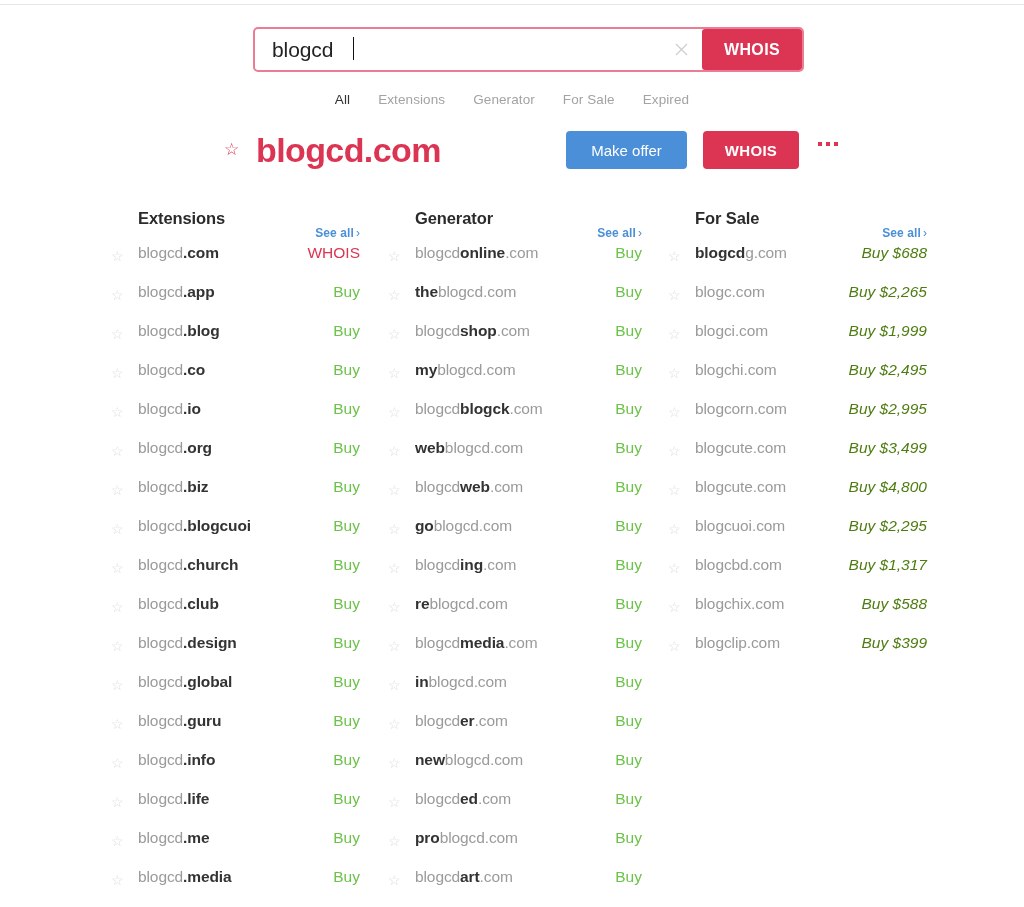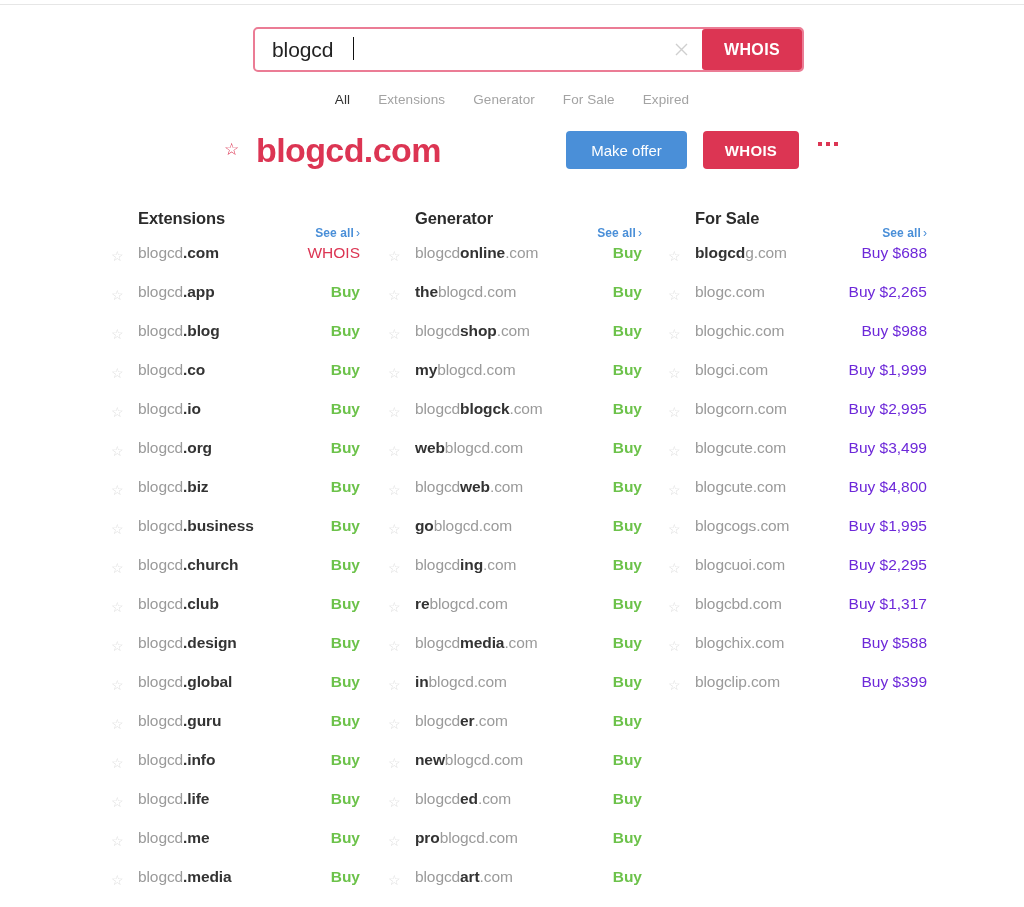--- a/index.html
+++ b/index.html
@@ -210,23 +210,23 @@
   }
   .row-name .em { color: #333; font-weight: bold; }
   .row-name .plain { color: #9a9a9a; font-weight: normal; }
   .row-action {
     position: absolute;
     right: 0; top: 1px;
     font-size: 15.5px;
     white-space: nowrap;
     cursor: pointer;
   }
-  .act-buy { color: #6cc24a; font-weight: bold; }
+  .act-buy { color: #6cc24a; }
   .act-whois { color: #dc3553; }
-  .act-price { color: #6d28d9; }
+  .act-price { color: #4d7c0f; font-style: italic; }
 </style>
 </head>
 <body>
 
 <div class="top-rule"></div>
 
 <div class="search-wrap">
   <div class="search-box">
     <input class="search-input" type="text" value="blogcd" placeholder="Search domains" style="">
     <div class="clear-icon">
@@ -298,21 +298,21 @@
           <div class="row-name"><span class="plain">blogcd</span><span class="em">.org</span></div>
           <div class="row-action act-buy">Buy</div>
         </div>
         <div class="row">
           <div class="row-star">☆</div>
           <div class="row-name"><span class="plain">blogcd</span><span class="em">.biz</span></div>
           <div class="row-action act-buy">Buy</div>
         </div>
         <div class="row">
           <div class="row-star">☆</div>
-          <div class="row-name"><span class="plain">blogcd</span><span class="em">.business</span></div>
+          <div class="row-name"><span class="plain">blogcd</span><span class="em">.blogcuoi</span></div>
           <div class="row-action act-buy">Buy</div>
         </div>
         <div class="row">
           <div class="row-star">☆</div>
           <div class="row-name"><span class="plain">blogcd</span><span class="em">.church</span></div>
           <div class="row-action act-buy">Buy</div>
         </div>
         <div class="row">
           <div class="row-star">☆</div>
           <div class="row-name"><span class="plain">blogcd</span><span class="em">.club</span></div>
@@ -465,47 +465,42 @@
           <div class="row-name"><span class="em">blogcd</span><span class="plain">g.com</span></div>
           <div class="row-action act-price">Buy $688</div>
         </div>
         <div class="row">
           <div class="row-star">☆</div>
           <div class="row-name"><span class="plain">blogc.com</span></div>
           <div class="row-action act-price">Buy $2,265</div>
         </div>
         <div class="row">
           <div class="row-star">☆</div>
-          <div class="row-name"><span class="plain">blogchic.com</span></div>
-          <div class="row-action act-price">Buy $988</div>
-        </div>
-        <div class="row">
-          <div class="row-star">☆</div>
           <div class="row-name"><span class="plain">blogci.com</span></div>
           <div class="row-action act-price">Buy $1,999</div>
         </div>
         <div class="row">
           <div class="row-star">☆</div>
+          <div class="row-name"><span class="plain">blogchi.com</span></div>
+          <div class="row-action act-price">Buy $2,495</div>
+        </div>
+        <div class="row">
+          <div class="row-star">☆</div>
           <div class="row-name"><span class="plain">blogcorn.com</span></div>
           <div class="row-action act-price">Buy $2,995</div>
         </div>
         <div class="row">
           <div class="row-star">☆</div>
           <div class="row-name"><span class="plain">blogcute.com</span></div>
           <div class="row-action act-price">Buy $3,499</div>
         </div>
         <div class="row">
           <div class="row-star">☆</div>
           <div class="row-name"><span class="plain">blogcute.com</span></div>
           <div class="row-action act-price">Buy $4,800</div>
-        </div>
-        <div class="row">
-          <div class="row-star">☆</div>
-          <div class="row-name"><span class="plain">blogcogs.com</span></div>
-          <div class="row-action act-price">Buy $1,995</div>
         </div>
         <div class="row">
           <div class="row-star">☆</div>
           <div class="row-name"><span class="plain">blogcuoi.com</span></div>
           <div class="row-action act-price">Buy $2,295</div>
         </div>
         <div class="row">
           <div class="row-star">☆</div>
           <div class="row-name"><span class="plain">blogcbd.com</span></div>
           <div class="row-action act-price">Buy $1,317</div>

